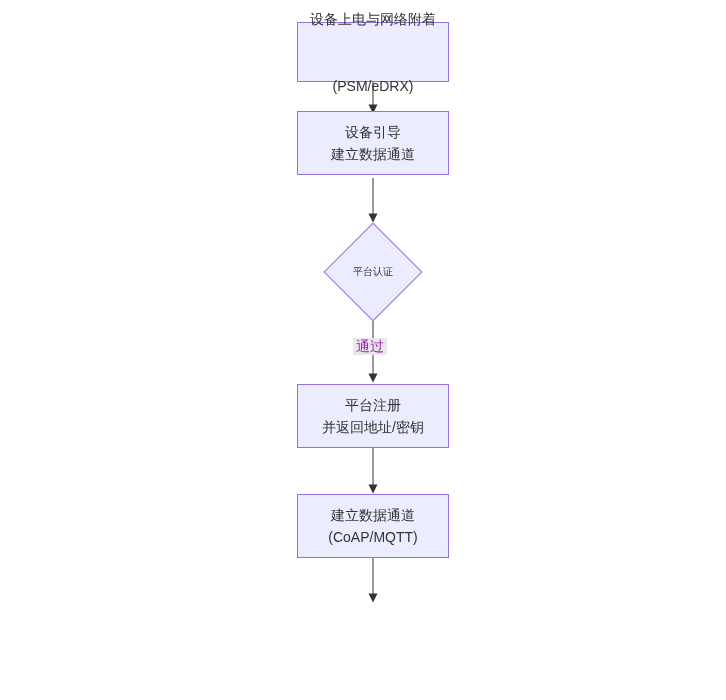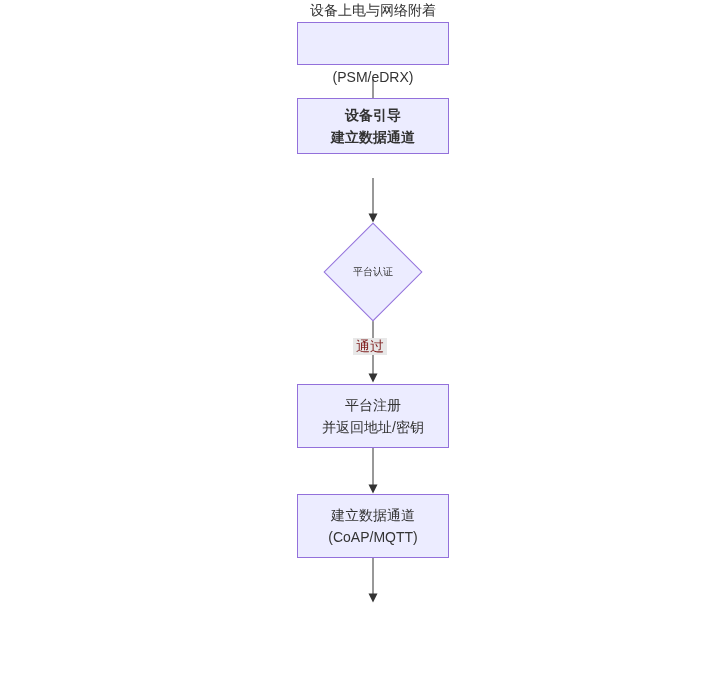--- a/index.html
+++ b/index.html
@@ -33,22 +33,22 @@
     justify-content: center;
     z-index: 2;
   }
   .node-line {
     color: #333333;
     font-size: 14px;
     line-height: 22px;
     white-space: nowrap;
     text-align: center;
   }
-  #node-power   { top: 22px;  height: 43px; gap: 45px; }
-  #node-boot    { top: 98px; height: 56px; font-weight: bold; }
+  #node-power   { top: 22px;  height: 60px; gap: 45px; }
+  #node-boot    { top: 111px; height: 64px; }
   #node-register{ top: 384px; height: 64px; }
   #node-channel { top: 494px; height: 64px; }
   #node-business{ top: 603px; height: 64px; }
 
   .diamond-shape {
     position: absolute;
     left: 338px;
     top: 237px;
     width: 70px;
     height: 70px;
@@ -70,21 +70,21 @@
     z-index: 3;
   }
   .edge-label {
     position: absolute;
     left: 353px;
     top: 338px;
     min-width: 32px;
     padding: 0 3px;
     box-sizing: border-box;
     background: #e8e8e8;
-    color: #7f1d1d;
+    color: #a21caf;
     font-size: 14px;
     line-height: 17px;
     text-align: center;
     z-index: 4;
     white-space: nowrap;
   }
 </style>
 </head>
 <body>
 

